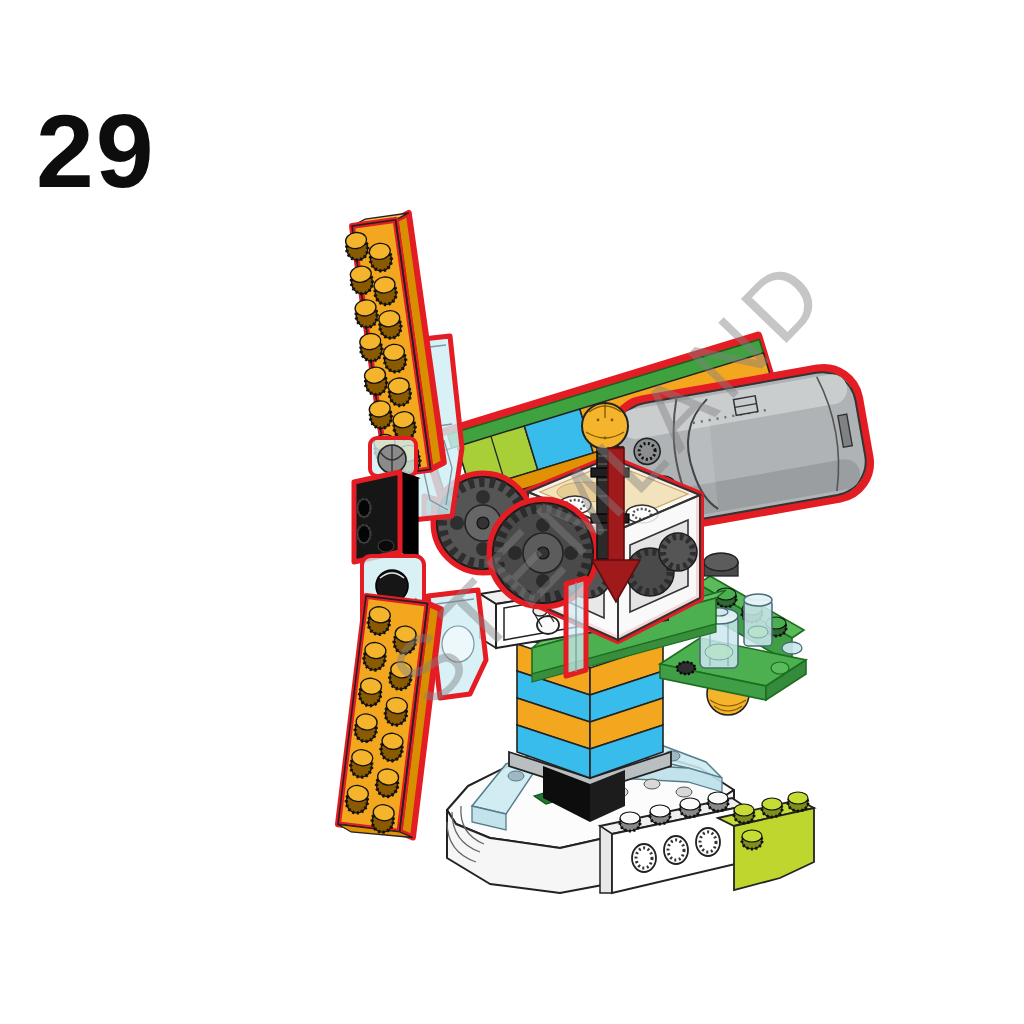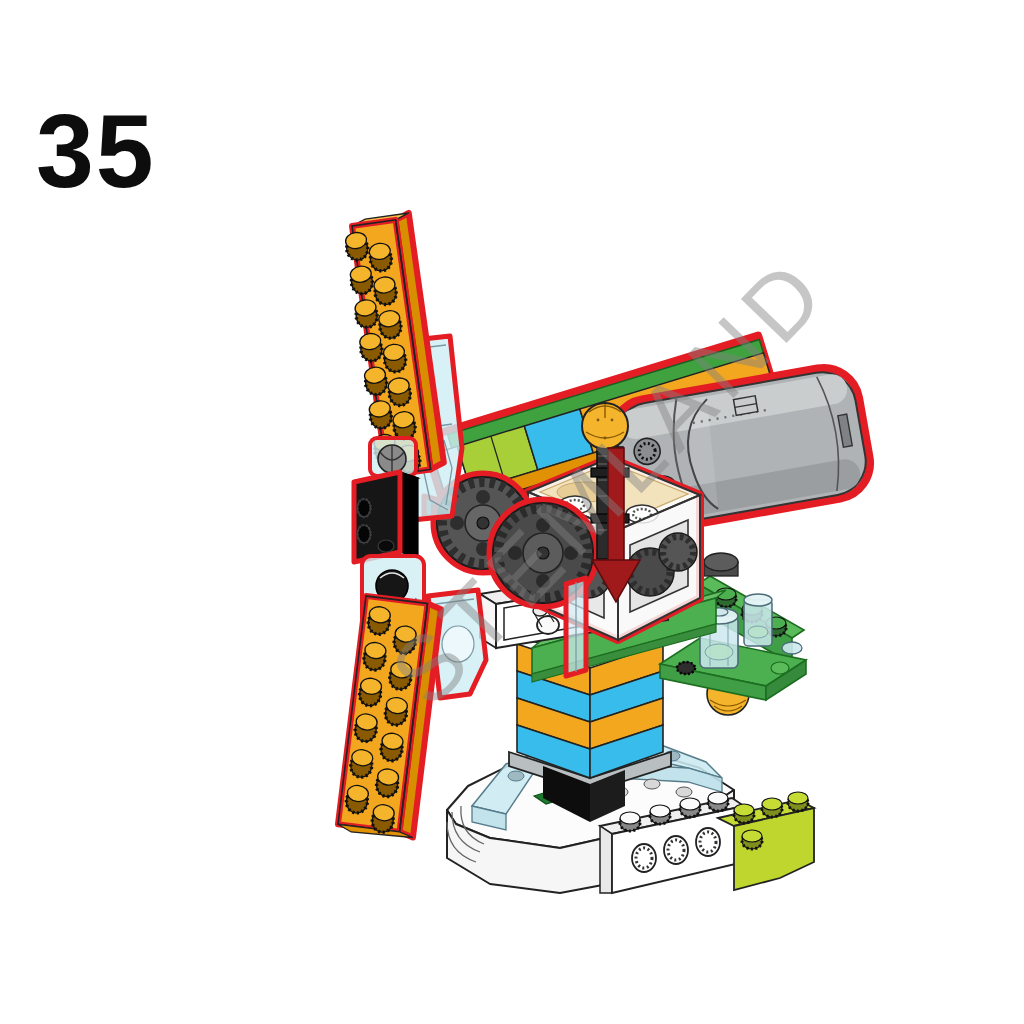--- a/index.html
+++ b/index.html
@@ -11,21 +11,21 @@
         font-size:92px;font-weight:400;letter-spacing:10px;color:rgba(128,128,128,0.45);
         transform:rotate(-46deg);z-index:6;pointer-events:none;white-space:nowrap;}
   svg{position:absolute;left:0;top:0;z-index:3;}
   .red{stroke:#e41d24;stroke-linejoin:round;stroke-linecap:round;}
 </style>
 </head>
 <body>
 
 <div id="page">
 
-  <div id="step-number">35</div>
+  <div id="step-number">29</div>
 
   <svg width="1024" height="1024" viewBox="0 0 1024 1024">
     <defs>
       <g id="studY">
         <ellipse cx="0" cy="5" rx="10.5" ry="11.5" fill="#8a5a00" stroke="#111" stroke-width="1.3"></ellipse>
         <ellipse cx="0" cy="5" rx="10.5" ry="11.5" fill="none" stroke="#111" stroke-width="3.4" stroke-dasharray="2 2.6"></ellipse>
         <ellipse cx="0" cy="-3" rx="10.5" ry="8" fill="#F4B42C" stroke="#111" stroke-width="1.3"></ellipse>
       </g>
       <g id="studW">
         <ellipse cx="0" cy="3" rx="10" ry="8" fill="#888" stroke="#111" stroke-width="1.2"></ellipse>

